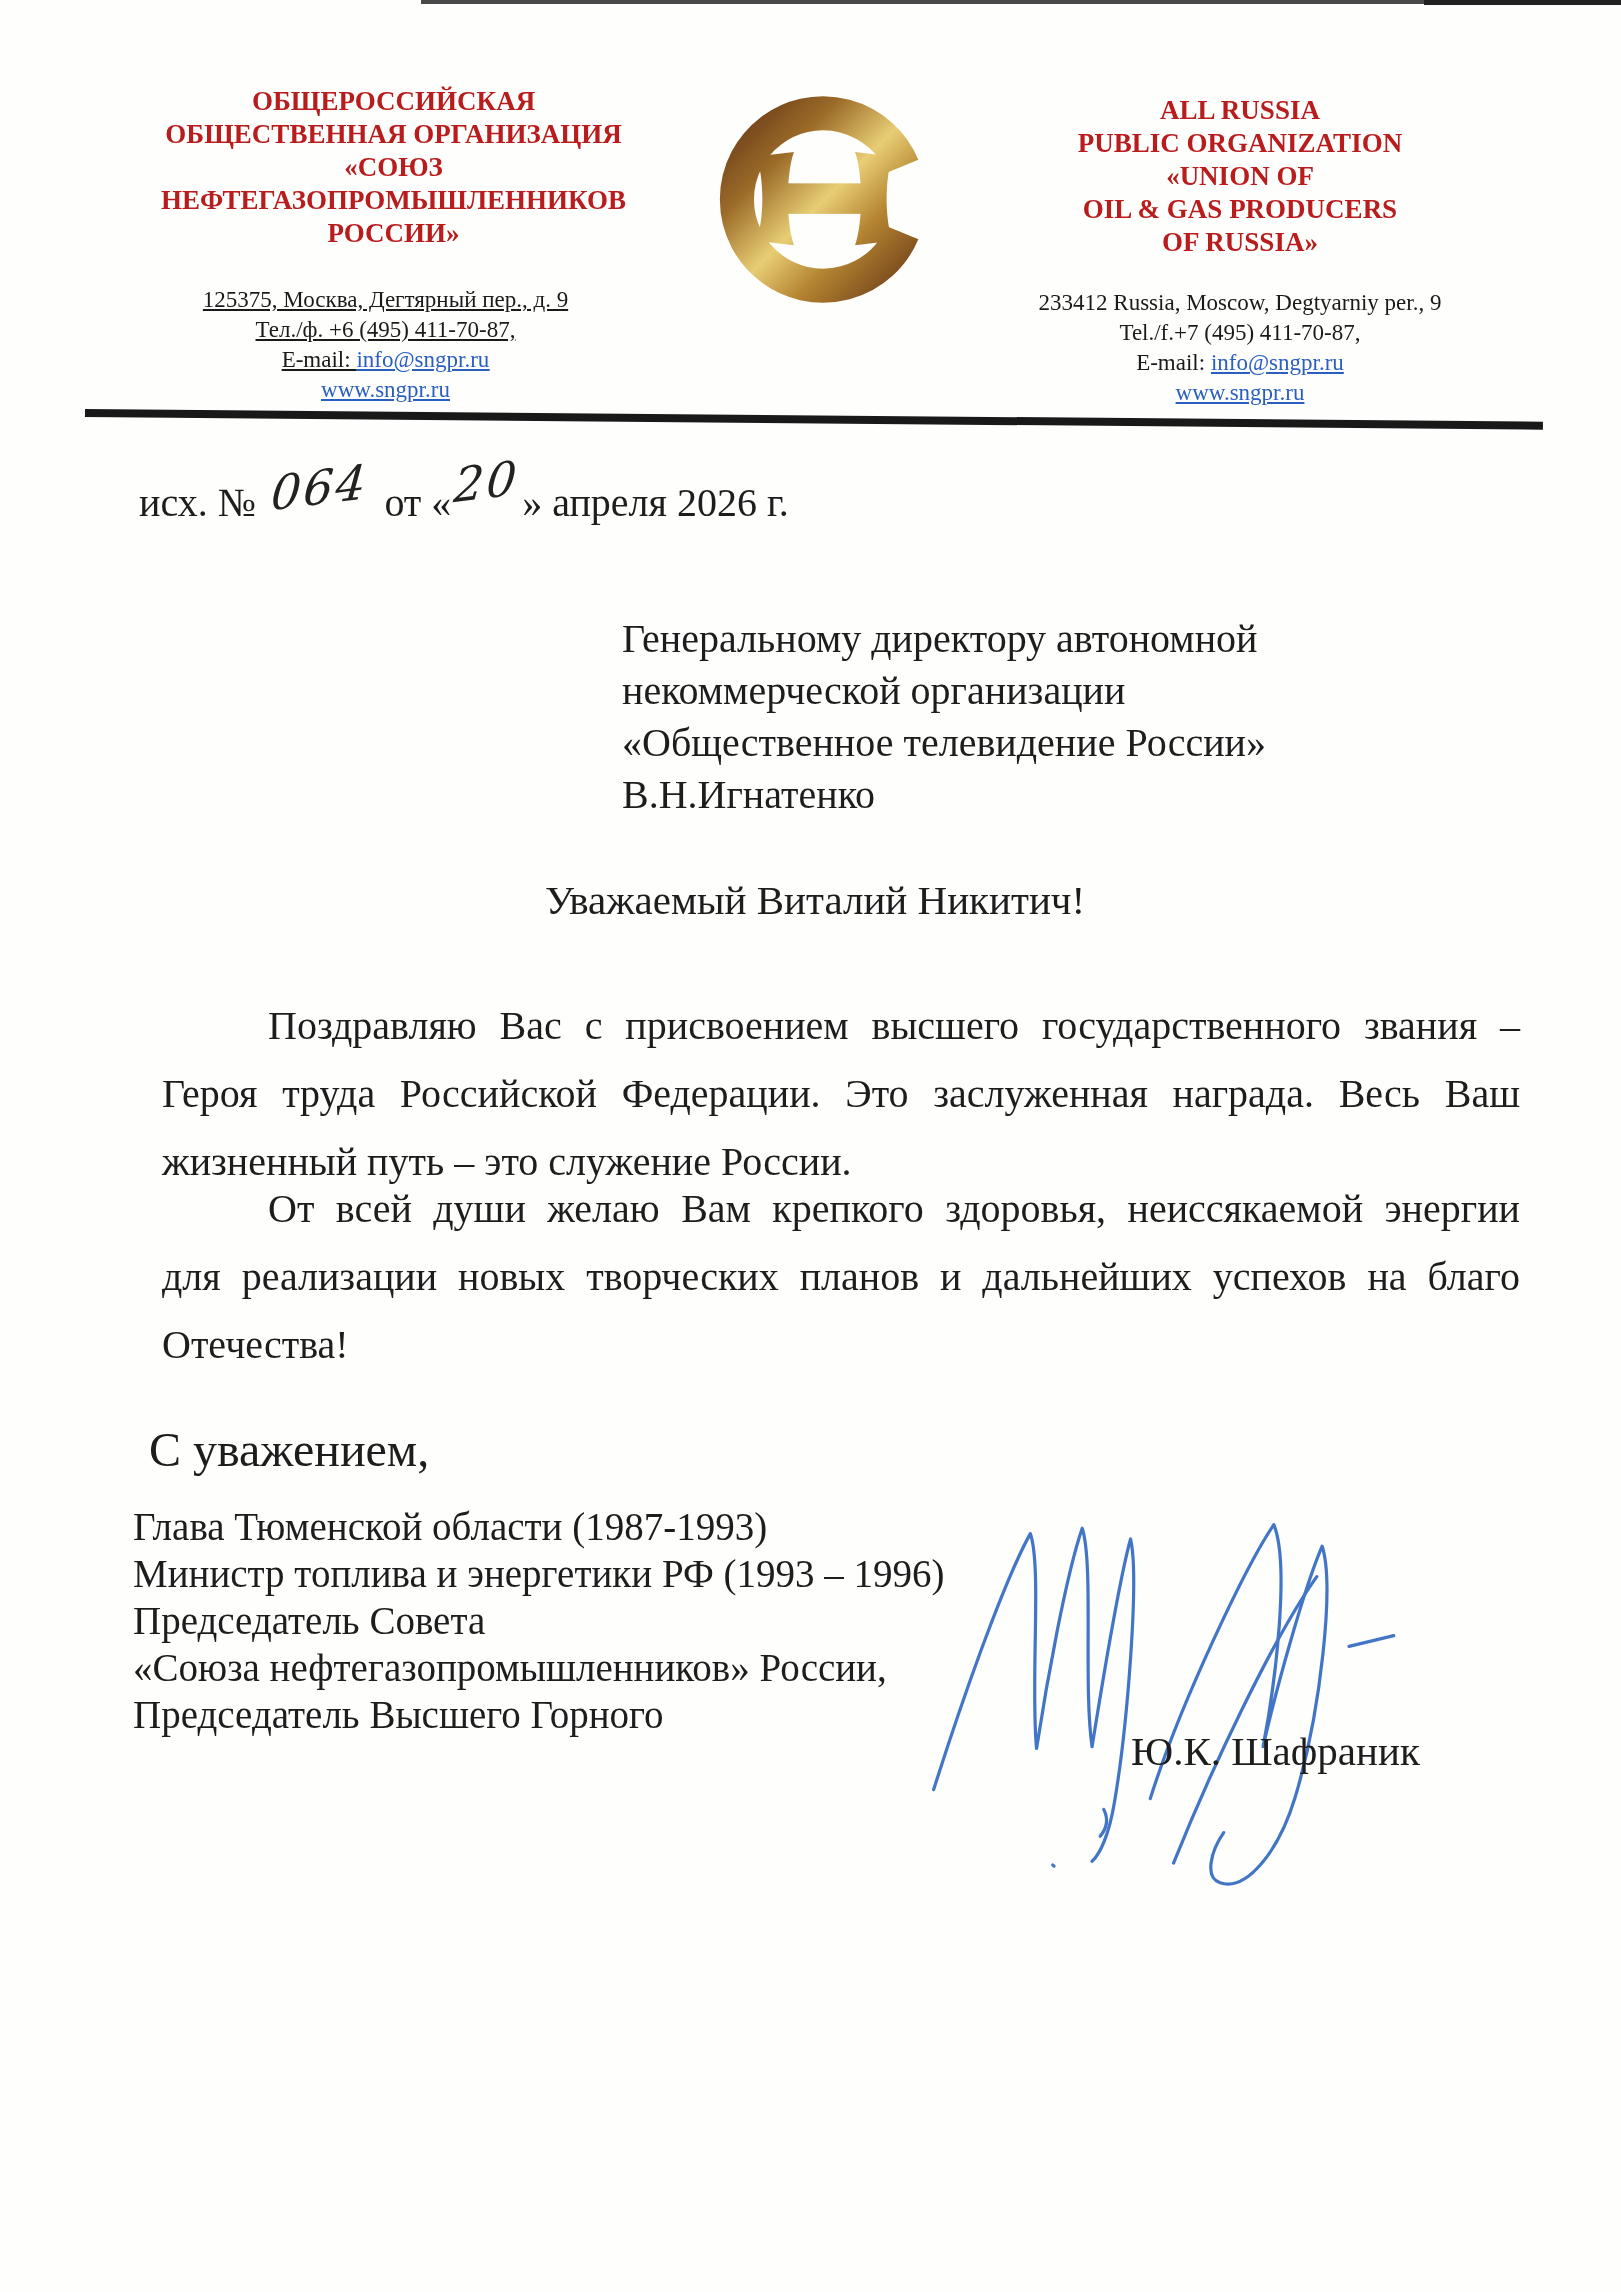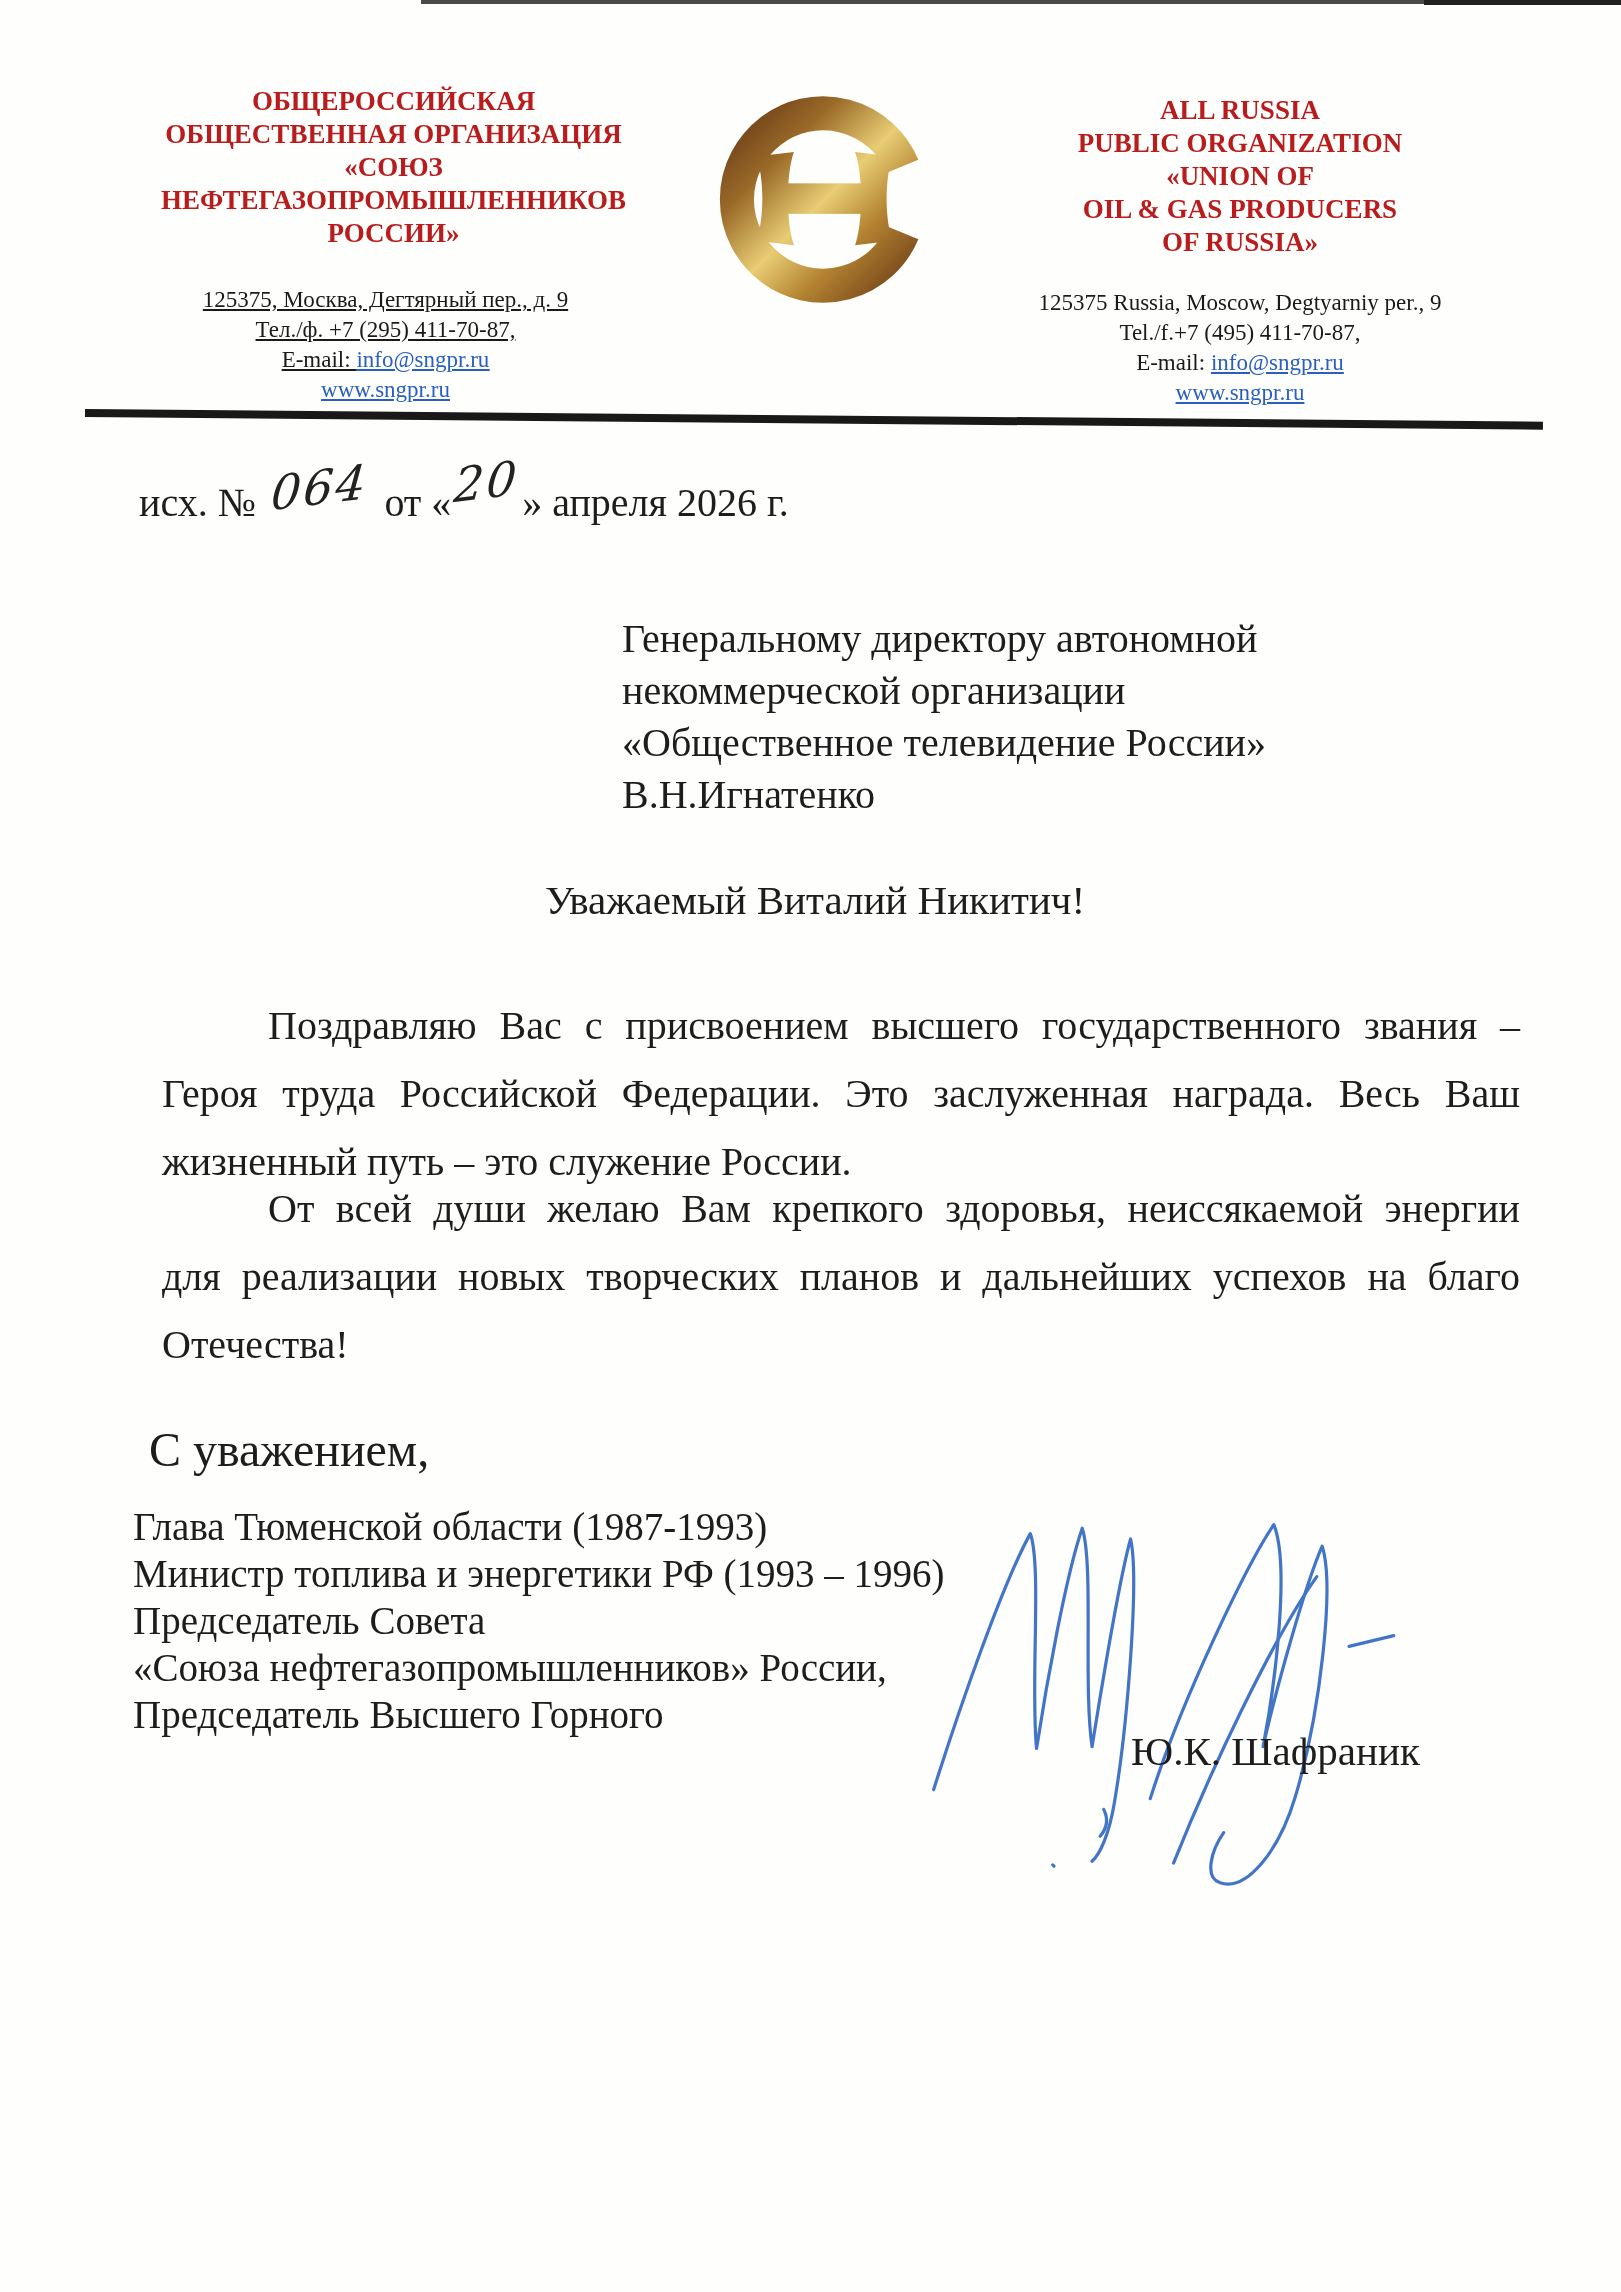--- a/index.html
+++ b/index.html
@@ -71,21 +71,21 @@
 
   <div class="org-block org-left">
     <div>ОБЩЕРОССИЙСКАЯ</div>
     <div>ОБЩЕСТВЕННАЯ ОРГАНИЗАЦИЯ</div>
     <div>«СОЮЗ</div>
     <div>НЕФТЕГАЗОПРОМЫШЛЕННИКОВ</div>
     <div>РОССИИ»</div>
   </div>
   <div class="addr-block addr-left">
     <div>125375, Москва, Дегтярный пер., д. 9</div>
-    <div>Тел./ф. +7 (295) 411-70-87,</div>
+    <div>Тел./ф. +6 (495) 411-70-87,</div>
     <div><span>E-mail: </span><span class="link">info@sngpr.ru</span></div>
     <div><span class="link">www.sngpr.ru</span></div>
   </div>
 
   <div class="logo-wrap">
     <svg width="219" height="219" viewBox="0 0 244 244">
       <defs>
         <linearGradient id="metal" x1="0" y1="0" x2="244" y2="244" gradientUnits="userSpaceOnUse">
           <stop offset="0" stop-color="#50230f"></stop>
           <stop offset="0.30" stop-color="#9a6a28"></stop>
@@ -104,21 +104,21 @@
   </div>
 
   <div class="org-block org-right">
     <div>ALL RUSSIA</div>
     <div>PUBLIC ORGANIZATION</div>
     <div>«UNION OF</div>
     <div>OIL &amp; GAS PRODUCERS</div>
     <div>OF RUSSIA»</div>
   </div>
   <div class="addr-block addr-right">
-    <div>125375 Russia, Moscow, Degtyarniy per., 9</div>
+    <div>233412 Russia, Moscow, Degtyarniy per., 9</div>
     <div>Tel./f.+7 (495) 411-70-87,</div>
     <div><span>E-mail: </span><span class="link">info@sngpr.ru</span></div>
     <div><span class="link">www.sngpr.ru</span></div>
   </div>
 
   <div class="rule"></div>
 
   <div class="ref-line">
     <span>исх. №</span>
     <span class="hand hand-number">064</span>

